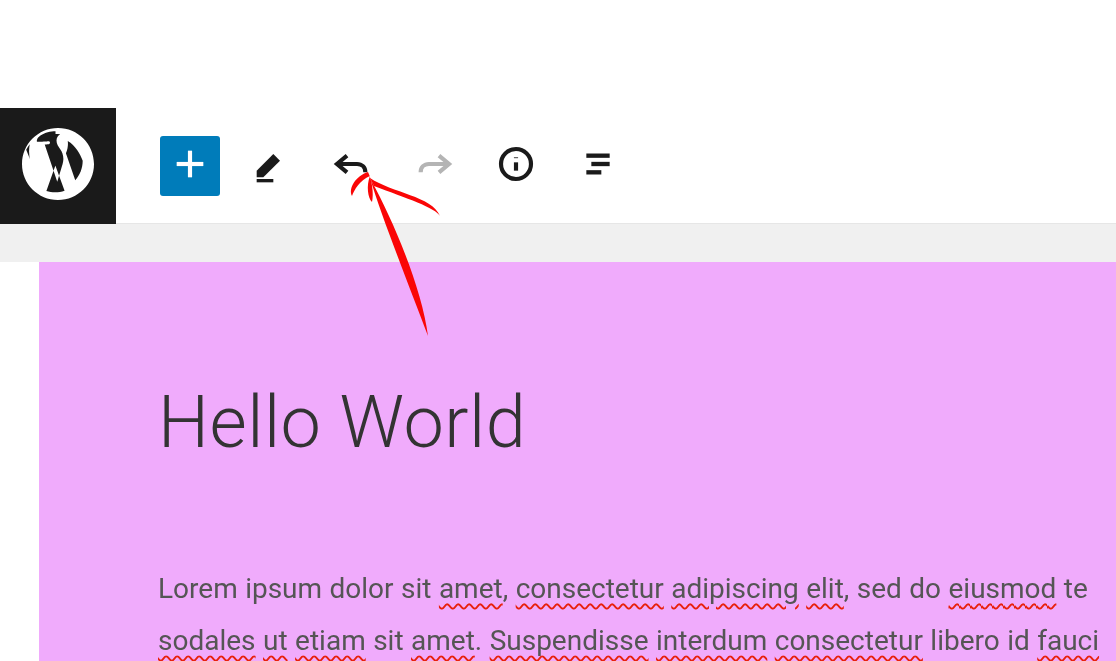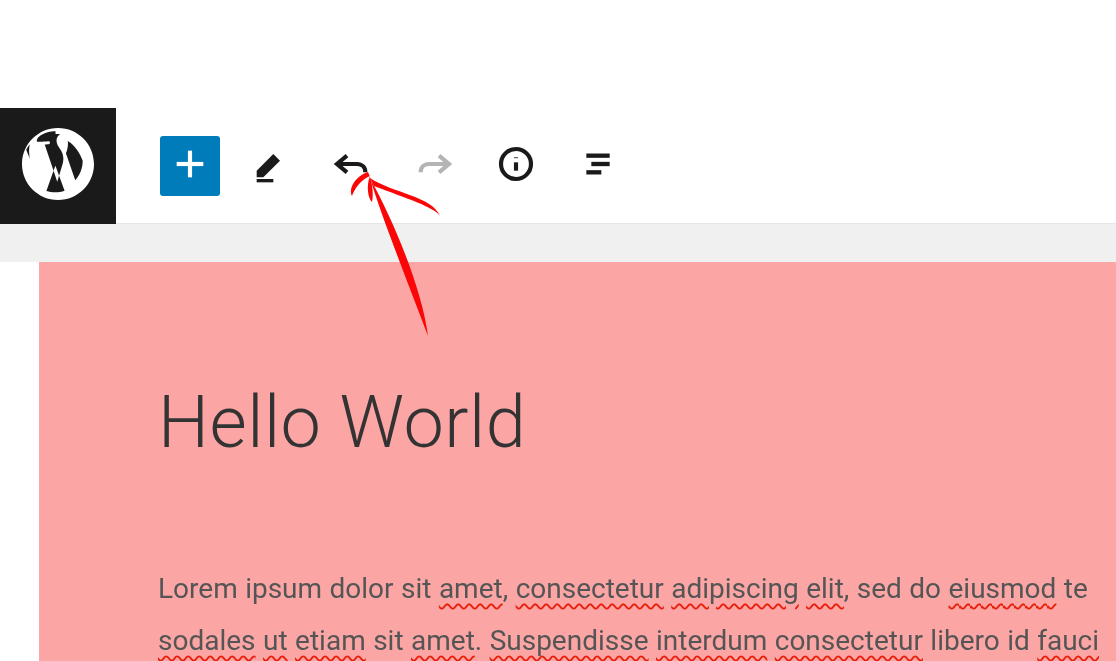--- a/index.html
+++ b/index.html
@@ -55,21 +55,21 @@
       height: 60px;
     }
     .tool-btn.add svg { stroke: #fff; }
     .tool-btn.disabled svg { stroke: #b4b4b4; }
     .content {
       position: absolute;
       top: 262px;
       left: 39px;
       right: 0;
       bottom: 0;
-      background: #fca5a5;
+      background: #f0abfc;
       padding: 120px 0 0 119px;
       overflow: hidden;
     }
     .post-title {
       font-size: 72px;
       font-weight: 300;
       color: #333;
       letter-spacing: 0.5px;
       line-height: 1.15;
       margin-bottom: 98px;

